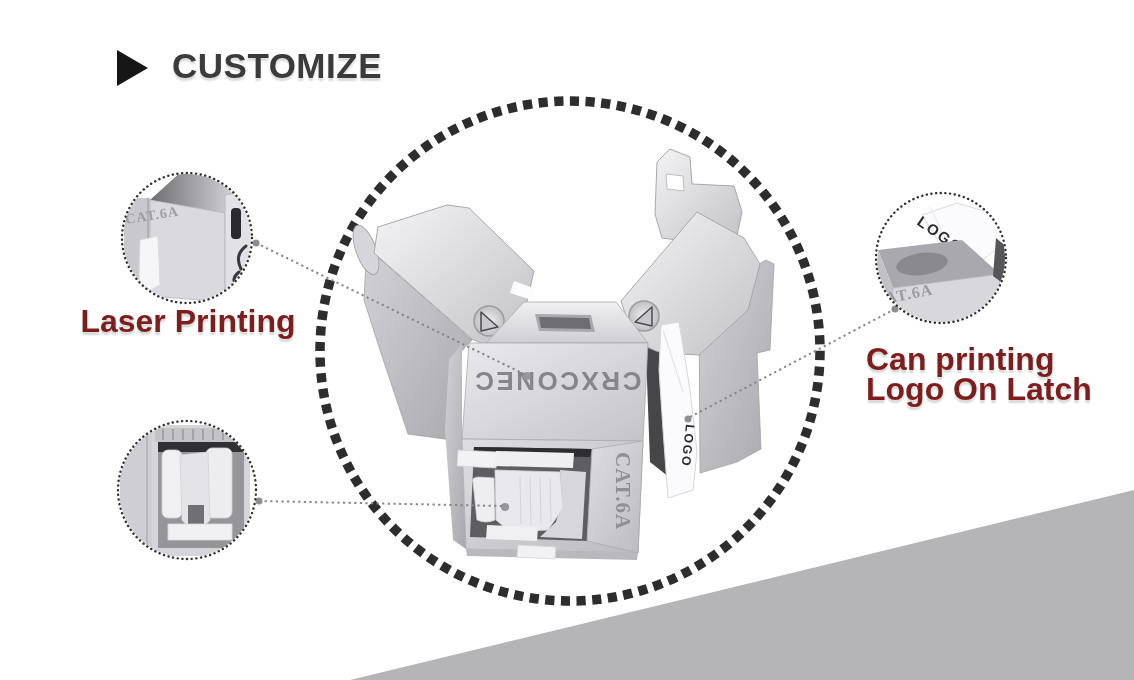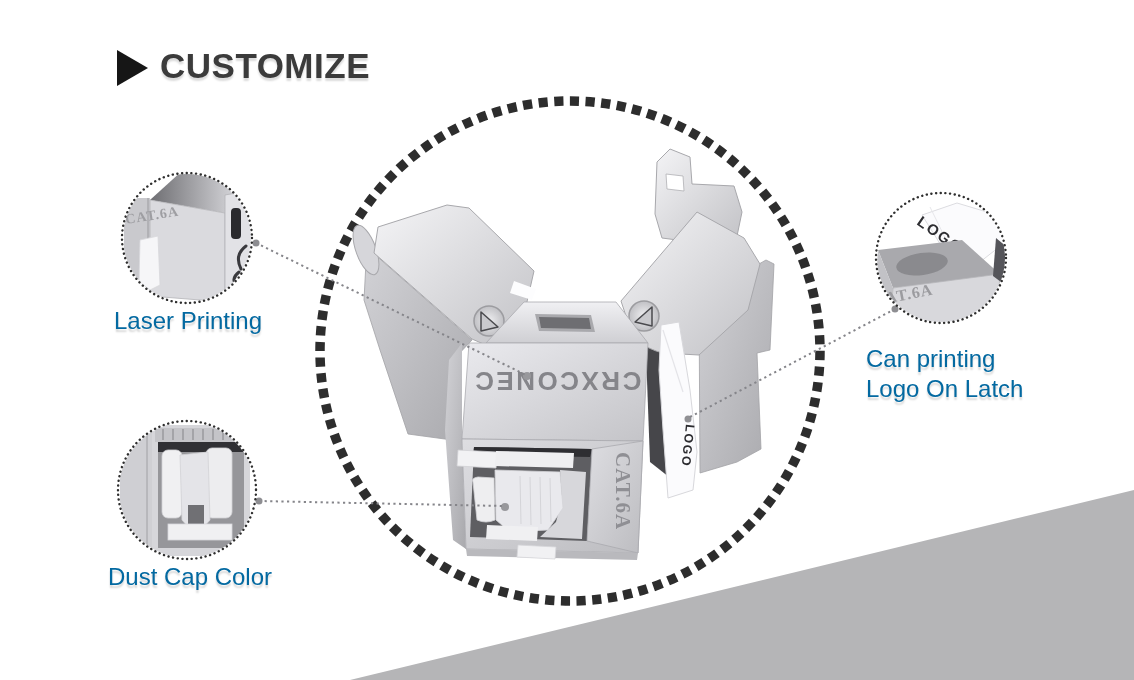--- a/index.html
+++ b/index.html
@@ -8,27 +8,27 @@
     overflow:hidden;font-family:"Liberation Sans", sans-serif;
   }
   .title-row{position:absolute;left:117px;top:46px;display:flex;align-items:center;}
   .title-arrow{
     width:0;height:0;margin-top:4px;
     border-left:31px solid #161616;
     border-top:18px solid transparent;
     border-bottom:18px solid transparent;
   }
   .title-text{
-    margin:0 0 0 12px;font-size:35px;font-weight:700;color:#3b3b3b;
+    margin:0 0 0 24px;font-size:35px;font-weight:700;color:#3b3b3b;
     letter-spacing:0.5px;line-height:38px;
     text-shadow:0 3px 2px rgba(0,0,0,0.14);
     white-space:nowrap;
   }
   .callout-label{
-    position:absolute;font-weight:400;color:#0369a1;font-size:24px;line-height:30px;
+    position:absolute;font-weight:700;color:#7f1d1d;font-size:32px;line-height:30px;
     text-shadow:0 3px 2px rgba(0,0,0,0.16);
     white-space:nowrap;
   }
   .label-laser{left:58px;top:306px;width:260px;text-align:center;}
   .label-dustcap{left:60px;top:562px;width:260px;text-align:center;}
   .label-logo{left:866px;top:344px;width:270px;text-align:left;}
   svg{position:absolute;left:0;top:0;}
   svg text{font-family:"Liberation Sans", sans-serif;}
   svg text.engraved{font-family:"Liberation Serif", serif;}
 </style>
@@ -218,21 +218,20 @@
       </g>
       <circle cx="941" cy="258" r="65" fill="none" stroke="#2e2e2e" stroke-width="2.4" stroke-dasharray="0.1 4.6" stroke-linecap="round"></circle>
     </g>
   </svg>
 
   <div class="callout-label label-laser">
     <div>Laser Printing</div>
   </div>
 
   <div class="callout-label label-dustcap">
-    <div>Dust Cap Color</div>
   </div>
 
   <div class="callout-label label-logo">
     <div>Can printing</div>
     <div>Logo On Latch</div>
   </div>
 
 </div>
 
 </body></html>

